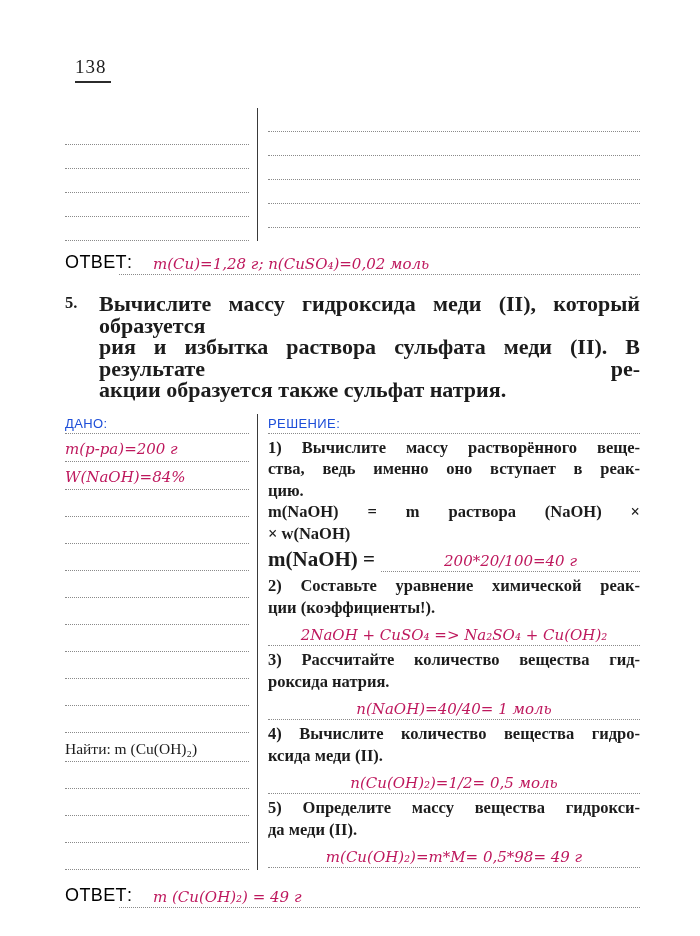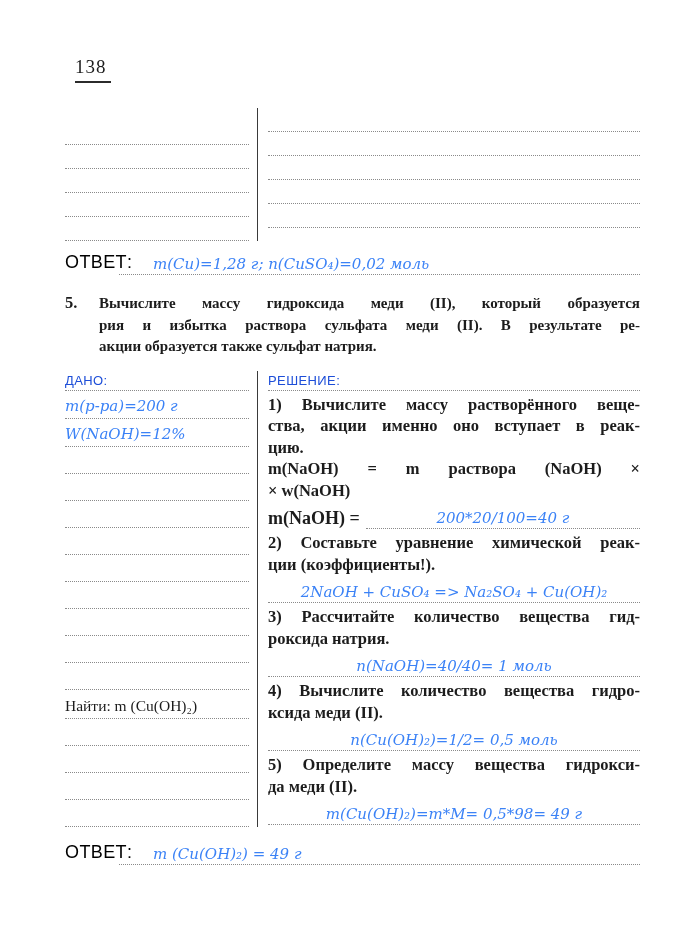--- a/index.html
+++ b/index.html
@@ -32,45 +32,45 @@
   .answer-row { display:flex; align-items:flex-end; margin-top:8px; height:26px; }
   .answer-row.bottom { margin-top:12px; }
   .answer-label {
     font-family:"Liberation Sans", sans-serif;
     font-size:18px; letter-spacing:0.4px; color:#000000;
     padding-bottom:2px; width:54px; flex:none;
   }
   .answer-fill { flex:1; border-bottom:1px dotted #8a8a8a; padding:0 0 1px 34px; }
   .hand {
     font-family:"DejaVu Serif", serif;
-    font-style:italic; font-size:15px; color:#3b82f6;
+    font-style:italic; font-size:15px; color:#be185d;
   }
 
   .problem { display:flex; margin-top:18px; }
   .problem-number { width:34px; font-weight:bold; font-size:16.5px; flex:none; }
-  .problem-text { flex:1; font-weight:bold; font-size:15px; line-height:21.5px; }
+  .problem-text { flex:1; font-weight:bold; font-size:22px; line-height:21.5px; }
   .jline { text-align:justify; text-align-last:justify; }
 
   .work { margin-top:13px; }
   .given-col { width:192px; padding-right:8px; flex:none; }
   .sol-col { flex:1; padding-left:10px; }
 
   .label-row { height:20px; border-bottom:1px dotted #8a8a8a; }
   .small-label {
     font-family:"Liberation Sans", sans-serif;
     font-size:13px; letter-spacing:0.4px; color:#1d4ed8;
   }
   .entry-row { height:28px; border-bottom:1px dotted #8a8a8a; padding-top:6px; }
   .empty-row { height:27px; border-bottom:1px dotted #8a8a8a; }
   .find-row  { height:29px; border-bottom:1px dotted #8a8a8a; padding-top:7px; font-size:15.5px; }
 
   .step { font-weight:bold; font-size:16.5px; line-height:21.5px; margin-top:3px; }
   .formula { font-weight:bold; font-size:16.5px; line-height:21.5px; }
   .calc-row { display:flex; align-items:flex-end; height:28px; margin-bottom:2px; }
-  .calc-label { font-weight:bold; font-size:18px; flex:none; padding-right:6px; }
+  .calc-label { font-weight:bold; font-size:21px; flex:none; padding-right:6px; }
   .calc-fill { flex:1; border-bottom:1px dotted #8a8a8a; text-align:center; padding-bottom:1px; }
 </style>
 </head>
 <body>
 
 <div class="page">
 
   <div class="page-number">138</div>
 
   <div class="two-col top-section">
@@ -110,21 +110,21 @@
   <div class="two-col work">
 
     <div class="given-col">
       <div class="label-row">
         <span class="small-label">ДАНО:</span>
       </div>
       <div class="entry-row">
         <span class="hand">m(р-ра)=200 г</span>
       </div>
       <div class="entry-row">
-        <span class="hand">W(NaOH)=12%</span>
+        <span class="hand">W(NaOH)=84%</span>
       </div>
       <div class="empty-row"></div>
       <div class="empty-row"></div>
       <div class="empty-row"></div>
       <div class="empty-row"></div>
       <div class="empty-row"></div>
       <div class="empty-row"></div>
       <div class="empty-row"></div>
       <div class="empty-row"></div>
       <div class="empty-row"></div>
@@ -137,21 +137,21 @@
 
     <div class="vdiv"></div>
 
     <div class="sol-col">
       <div class="label-row">
         <span class="small-label">РЕШЕНИЕ:</span>
       </div>
 
       <div class="step">
         <div class="jline">1) Вычислите массу растворённого веще-</div>
-        <div class="jline">ства, акции именно оно вступает в реак-</div>
+        <div class="jline">ства, ведь именно оно вступает в реак-</div>
         <div>цию.</div>
       </div>
 
       <div class="formula">
         <div class="jline">m(NaOH) = m раствора (NaOH) ×</div>
         <div>× w(NaOH)</div>
       </div>
 
       <div class="calc-row">
         <span class="calc-label">m(NaOH) =</span>

